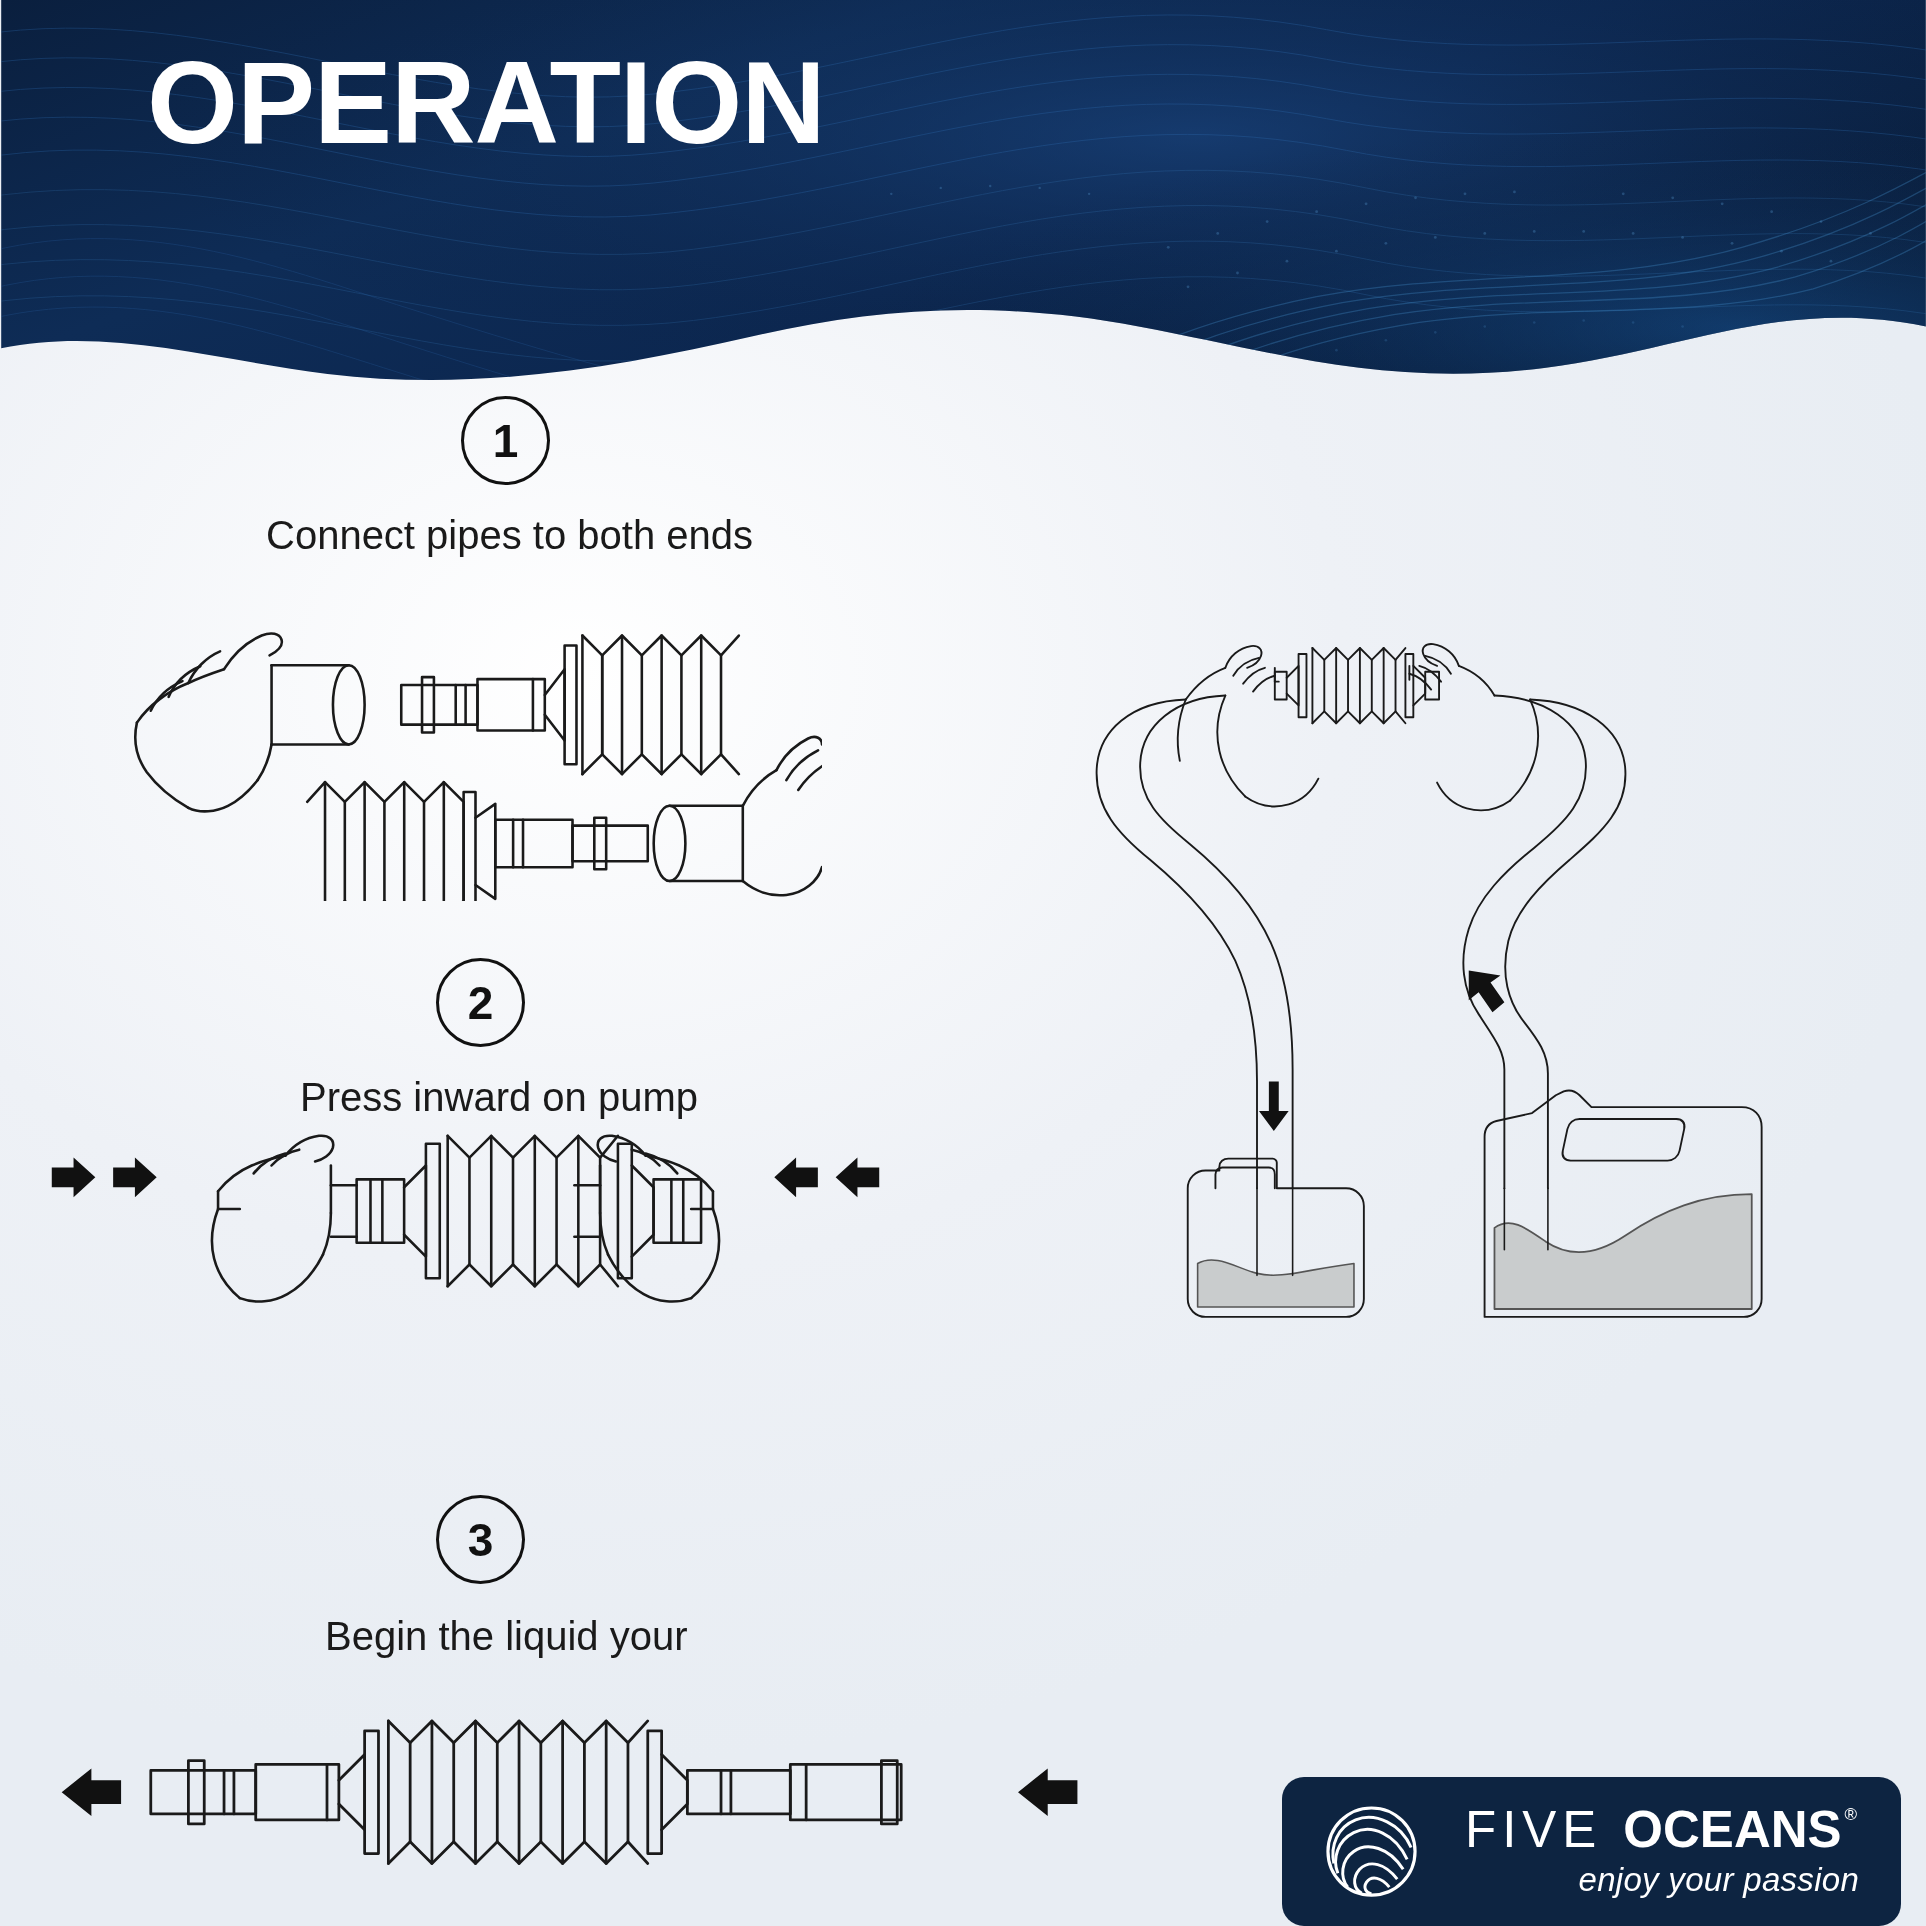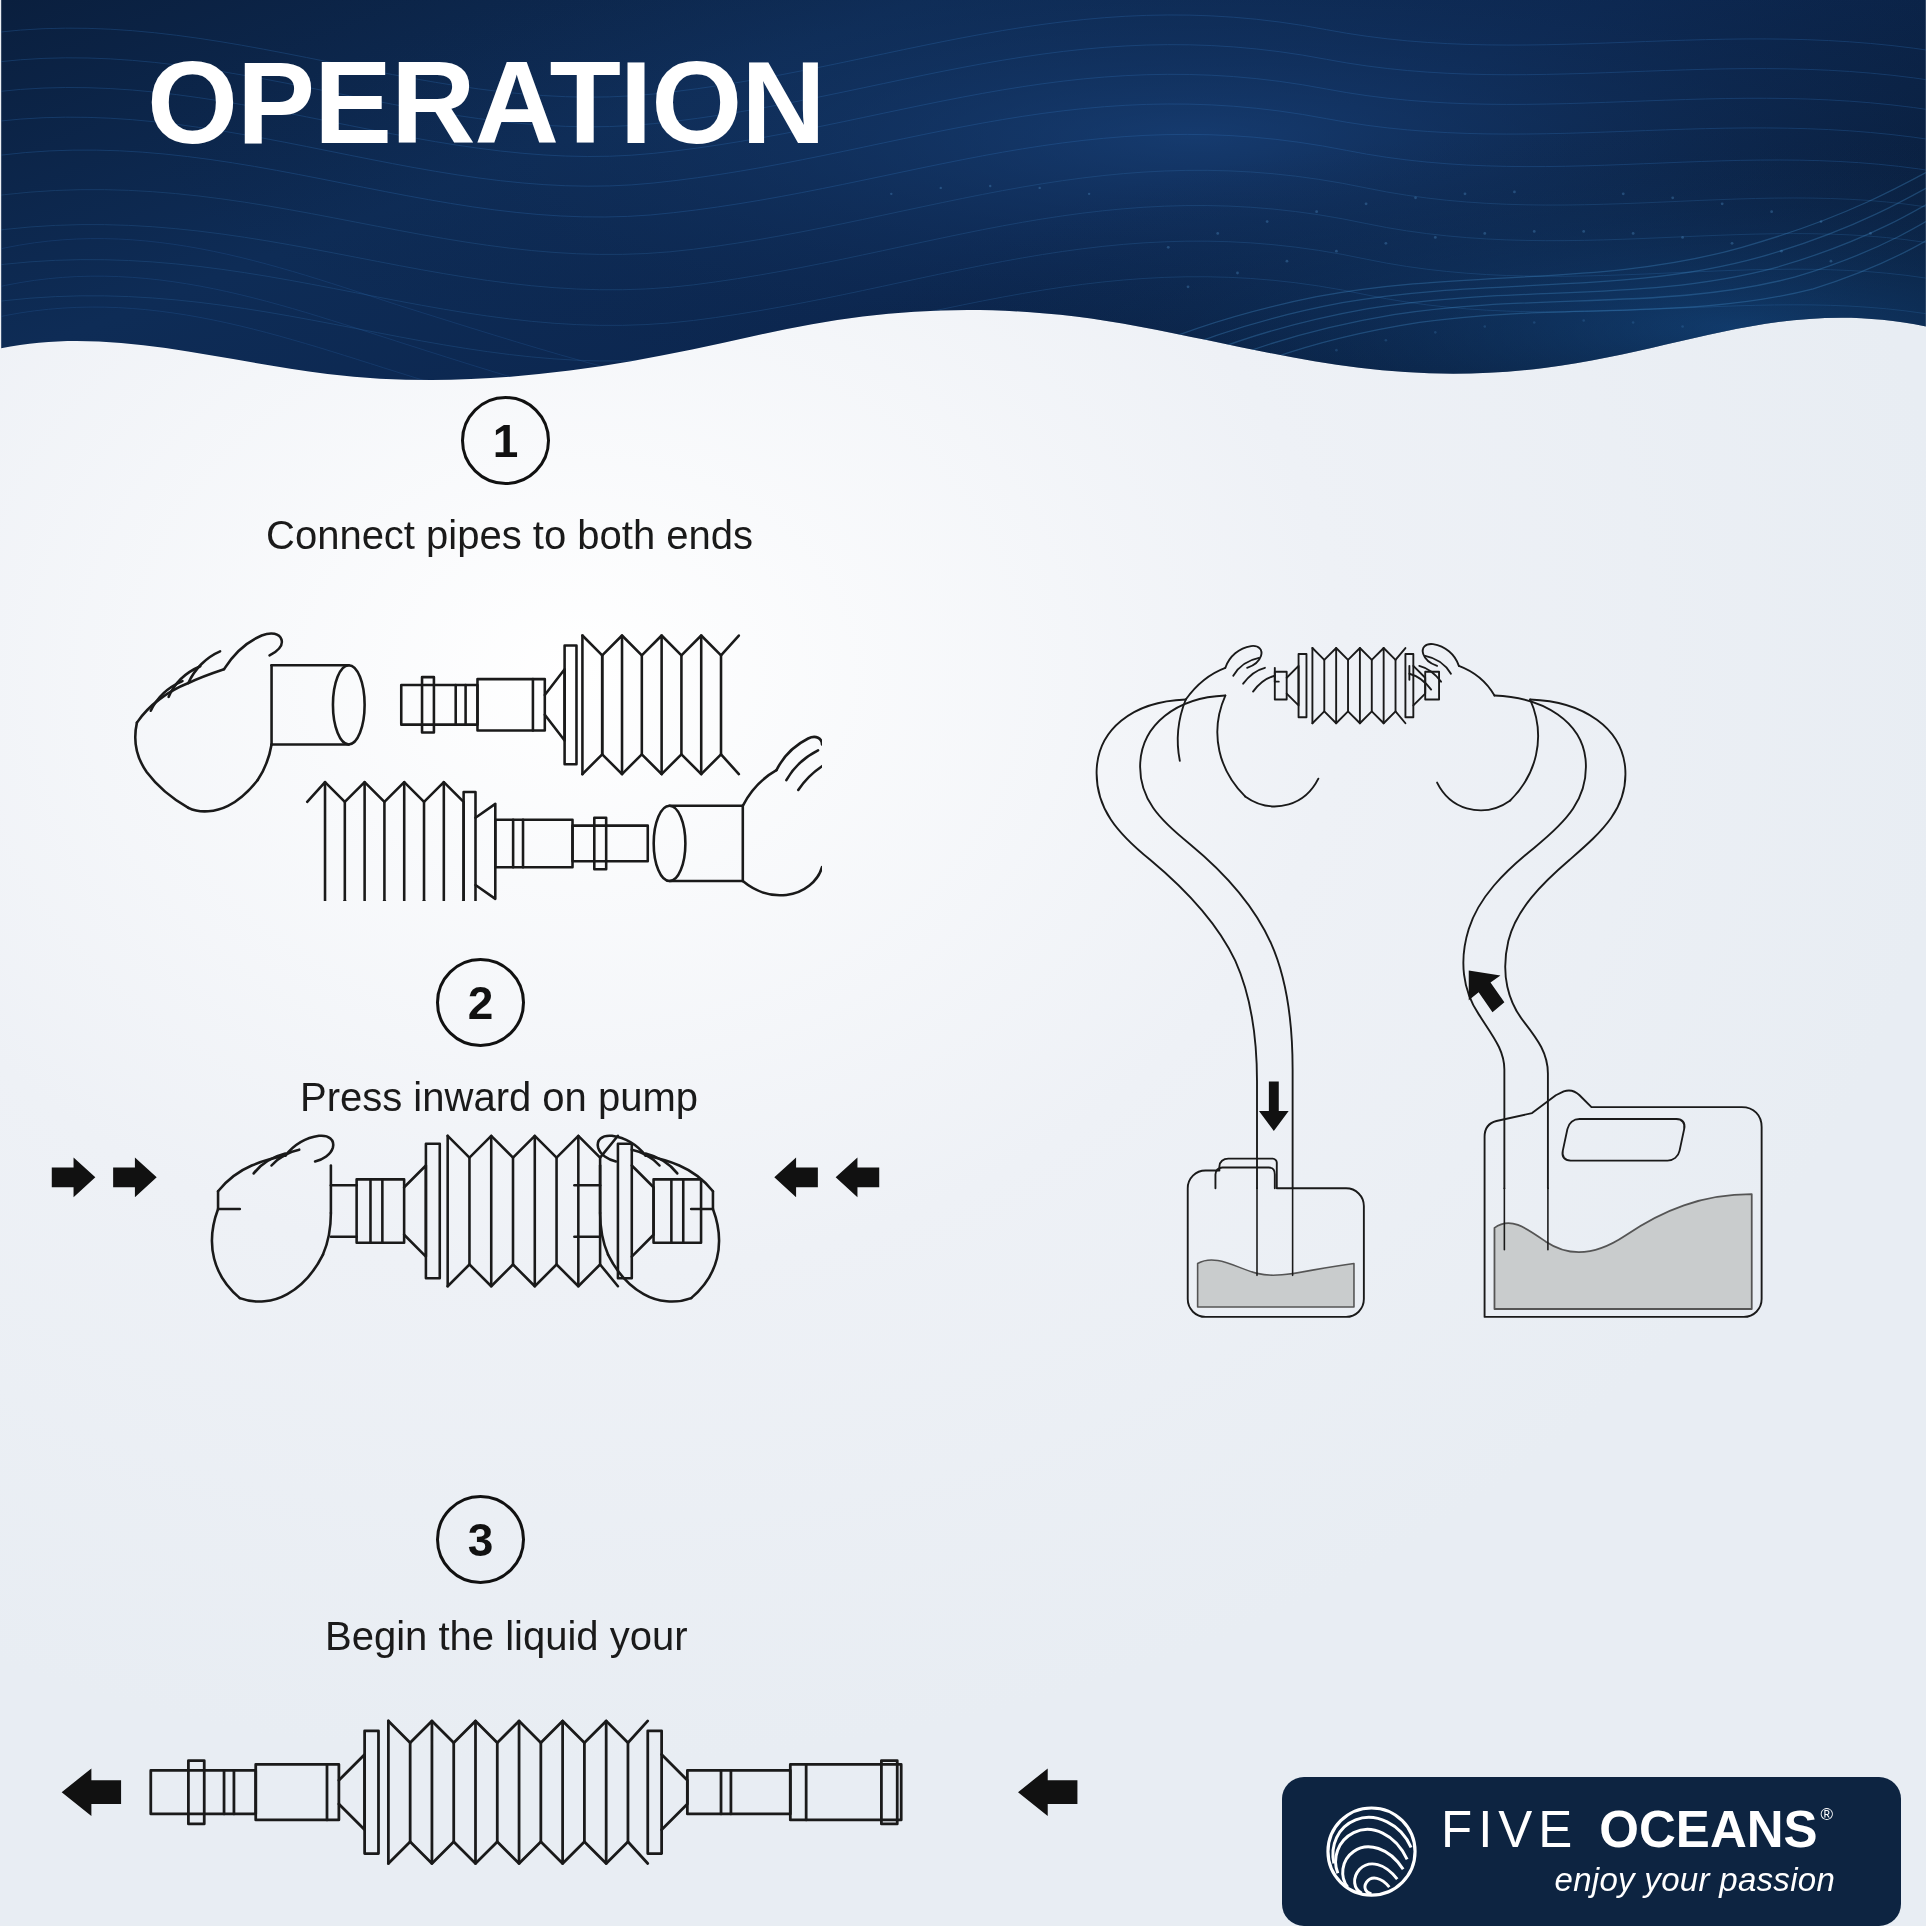--- a/index.html
+++ b/index.html
@@ -75,21 +75,21 @@
     width:619px; height:149px;
     background:#0d2441; border-radius:22px;
     display:flex; align-items:center;
   }
   .logo-mark { margin-left:42px; flex:0 0 auto; }
   .logo-text { margin-left:22px; color:#fff; }
   .logo-word {
     font-size:51px; letter-spacing:2px; line-height:1;
     display:flex; align-items:flex-start;
   }
-  .logo-five { font-weight:300; letter-spacing:6px; }
+  .logo-five { font-weight:300; letter-spacing:6px;margin-left:24px; }
   .logo-oceans { font-weight:bold; letter-spacing:0px; margin-left:21px; }
   .logo-reg { font-size:17px; margin-top:2px; margin-left:3px; }
   .logo-tag {
     font-size:33px; font-style:italic; font-weight:400;
     text-align:right; margin-top:6px; letter-spacing:0.3px;
   }
 </style>
 </head>
 <body>
 

